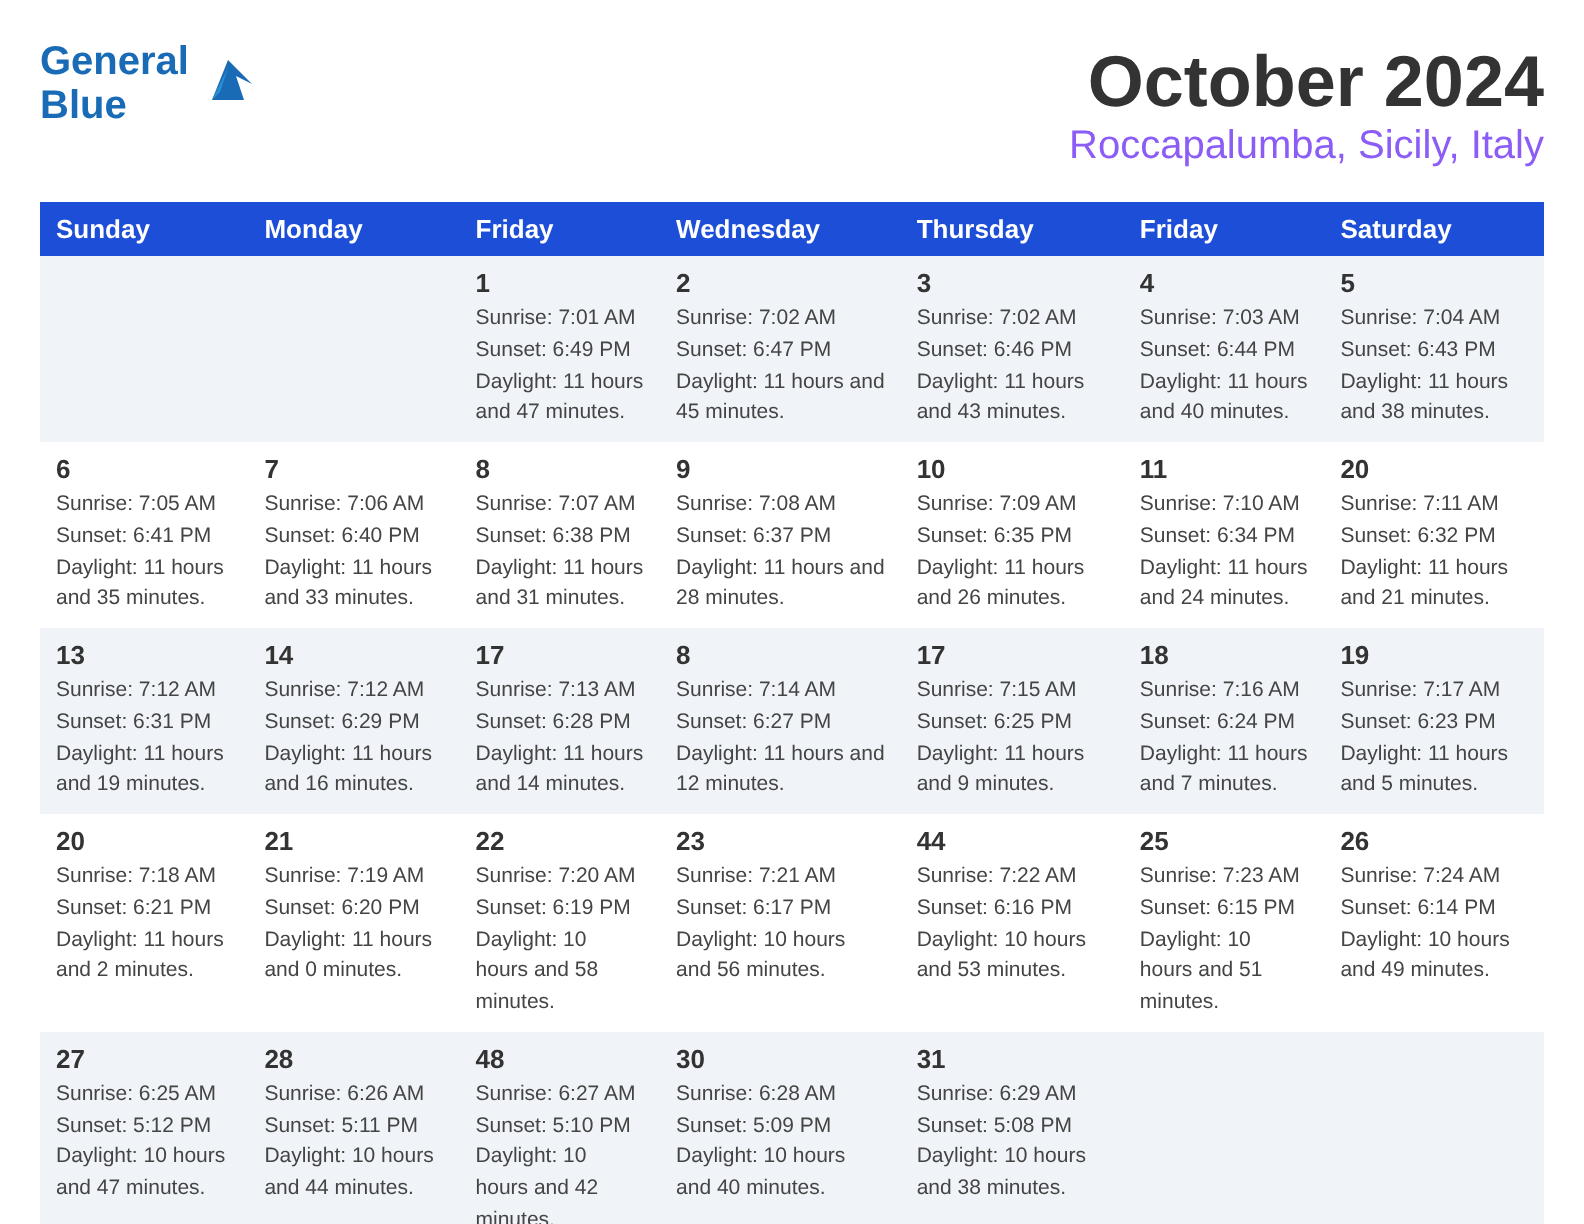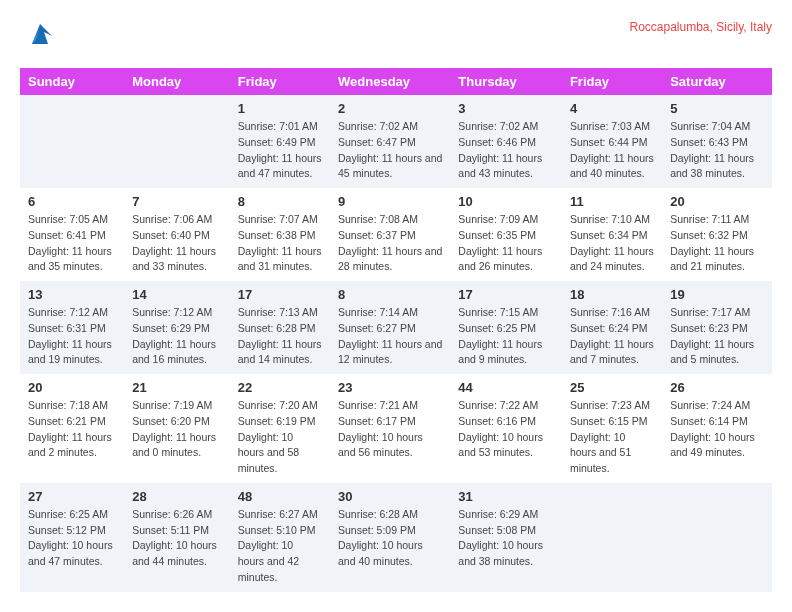--- a/index.html
+++ b/index.html
@@ -36,30 +36,30 @@
     }
     .title-block {
       text-align: right;
     }
     .month-title {
       font-size: 36px;
       font-weight: bold;
       color: #333;
     }
     .location {
-      font-size: 12px;
-      color: #ef4444;
+      font-size: 20px;
+      color: #8b5cf6;
     }
     table {
       width: 100%;
       border-collapse: collapse;
       font-size: 11px;
     }
     thead tr {
-      background-color: #d946ef;
+      background-color: #1d4ed8;
       color: white;
     }
     thead th {
       padding: 6px 8px;
       text-align: left;
       font-size: 13px;
       font-weight: bold;
     }
     tbody tr {
       vertical-align: top;
@@ -87,26 +87,33 @@
       color: #444;
       font-size: 10.5px;
       line-height: 1.5;
     }
   </style>
 </head>
 <body>
 
 <div class="header">
   <div class="logo">
+    <div>
+      <div class="logo-text">
+        <span>General</span><br>
+        <span style="color:#1a6bb5;">Blue</span>
+      </div>
+    </div>
     <svg class="logo-icon" viewBox="0 0 40 40" xmlns="http://www.w3.org/2000/svg">
       <polygon points="10,30 20,5 35,20 25,15 30,30" fill="#1a6bb5"></polygon>
       <polygon points="10,30 20,10 15,25" fill="#2a8fd1"></polygon>
     </svg>
   </div>
   <div class="title-block">
+    <div class="month-title">October 2024</div>
     <div class="location">Roccapalumba, Sicily, Italy</div>
   </div>
 </div>
 
 <table>
   <thead>
     <tr>
     <th>Sunday</th>
         <th>Monday</th>
         <th>Friday</th>

